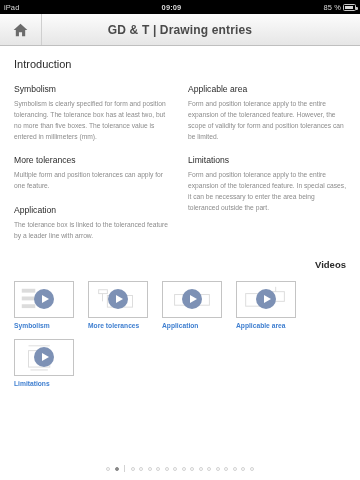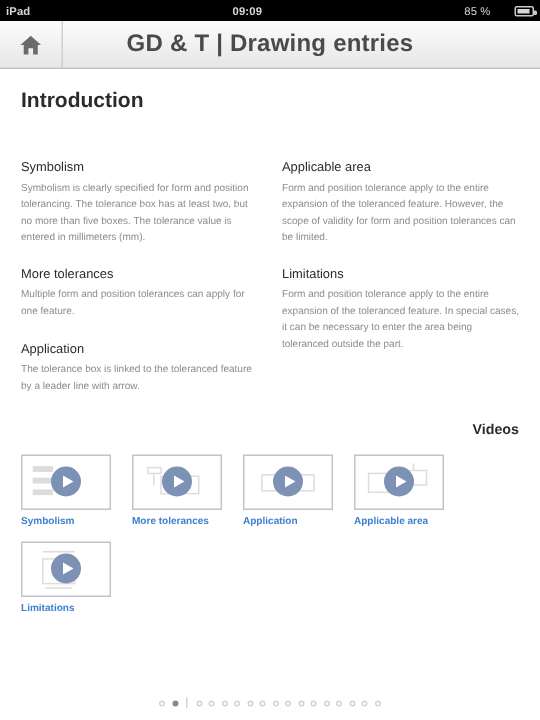--- a/index.html
+++ b/index.html
@@ -14,23 +14,23 @@
   
   .statusbar {
     height: 14px; width: 100%;
     background: #000000;
     display: flex; align-items: center;
     padding: 0 4px;
     color: #d8d8d8;
     font-size: 7.5px;
     letter-spacing: 0.1px;
   }
-  .sb-left { flex: 0 0 auto; font-weight: bold; }
+  .sb-left { flex: 0 0 auto; font-weight: normal; }
   .sb-center { flex: 1 1 auto; text-align: center; font-weight: bold; }
-  .sb-right { flex: 0 0 auto; display: flex; align-items: center; gap: 16px; }
+  .sb-right { flex: 0 0 auto; display: flex; align-items: center; gap: 2px; }
   .battery {
     display: inline-block; position: relative;
     width: 13px; height: 7px;
     border: 1px solid #c9c9c9; border-radius: 1.5px;
     padding: 1px;
   }
   .battery::after {
     content: ""; position: absolute; right: -2.5px; top: 2px;
     width: 1.5px; height: 3px; background: #c9c9c9; border-radius: 0 1px 1px 0;
   }
@@ -46,34 +46,34 @@
   }
   .home-btn {
     width: 42px; display: flex; align-items: center; justify-content: center;
     border-right: 1px solid #cfcfcf;
     cursor: pointer;
   }
   .home-btn svg { display: block; }
   .nav-title {
     flex: 1 1 auto;
     display: flex; align-items: center; justify-content: center;
-    font-size: 16px; color: #4a4a4a; font-weight: bold;
+    font-size: 12px; color: #4a4a4a; font-weight: bold;
     letter-spacing: 0.15px;
     padding-right: 42px;
   }
 
   
   .content {
     position: absolute; top: 46px; left: 0; right: 0; bottom: 26px;
     padding: 12px 14px 0 14px;
     overflow: hidden;
   }
   .page-title {
-    font-size: 14px; font-weight: bold; color: #2b2b2b;
-    margin-bottom: 32px;
+    font-size: 11px; font-weight: normal; color: #2b2b2b;
+    margin-bottom: 14px;
   }
   .cols { display: flex; gap: 16px; }
   .col { width: 168px; }
   .sec { margin-bottom: 13px; }
   .sec h3 {
     font-size: 8.6px; font-weight: normal; color: #2b2b2b;
     margin-bottom: 5px;
   }
   .sec p {
     font-size: 6.7px; line-height: 1.62; color: #8c8c8c;

